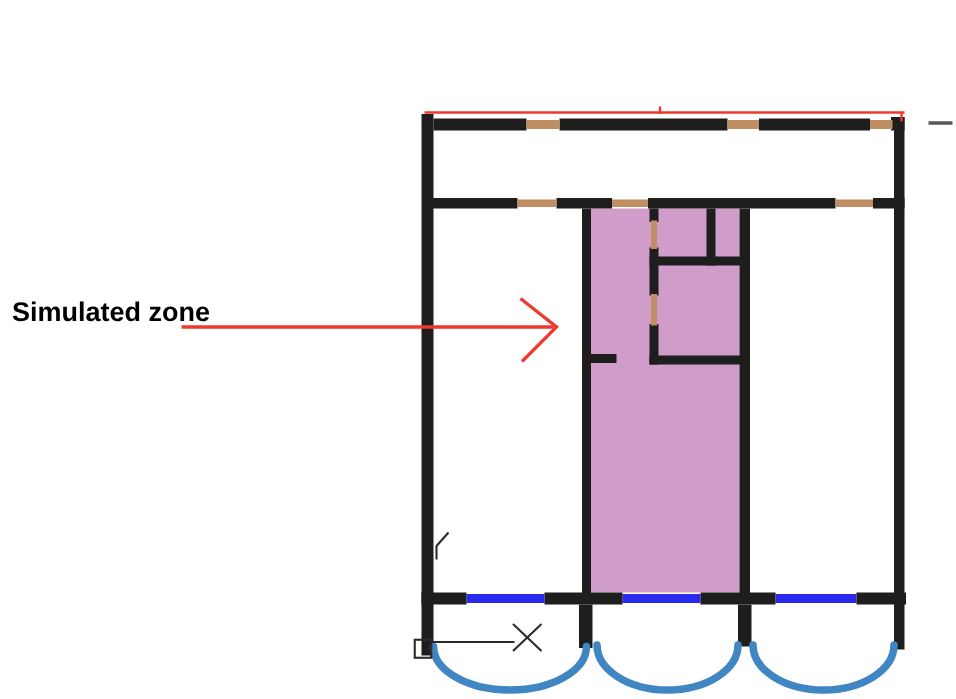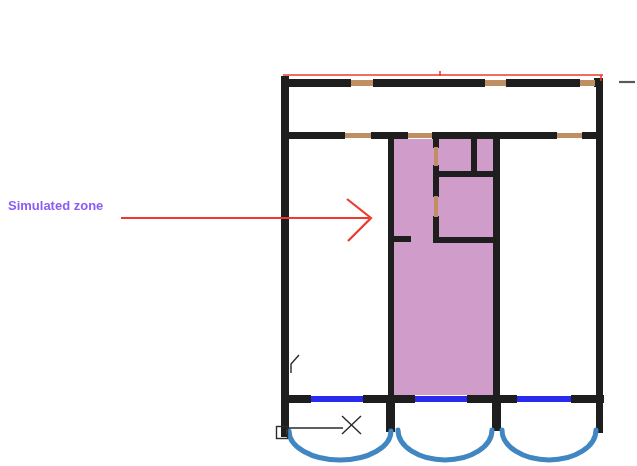--- a/index.html
+++ b/index.html
@@ -7,23 +7,23 @@
     position:relative;
     width:637px;height:466px;
     background:#ffffff;
     overflow:hidden;
     font-family:"Liberation Sans",sans-serif;
   }
   .plan-svg{position:absolute;left:0;top:0;}
   .zone-label{
     position:absolute;
     left:8px;top:198px;
-    font-size:13px;
+    font-size:18px;
     font-weight:bold;
-    color:#8b5cf6;
+    color:#000000;
     letter-spacing:0px;
     white-space:nowrap;
   }
 </style>
 </head>
 <body>
 
 <div class="stage">
 
   <svg class="plan-svg" width="637" height="466" viewBox="0 0 637 466">

